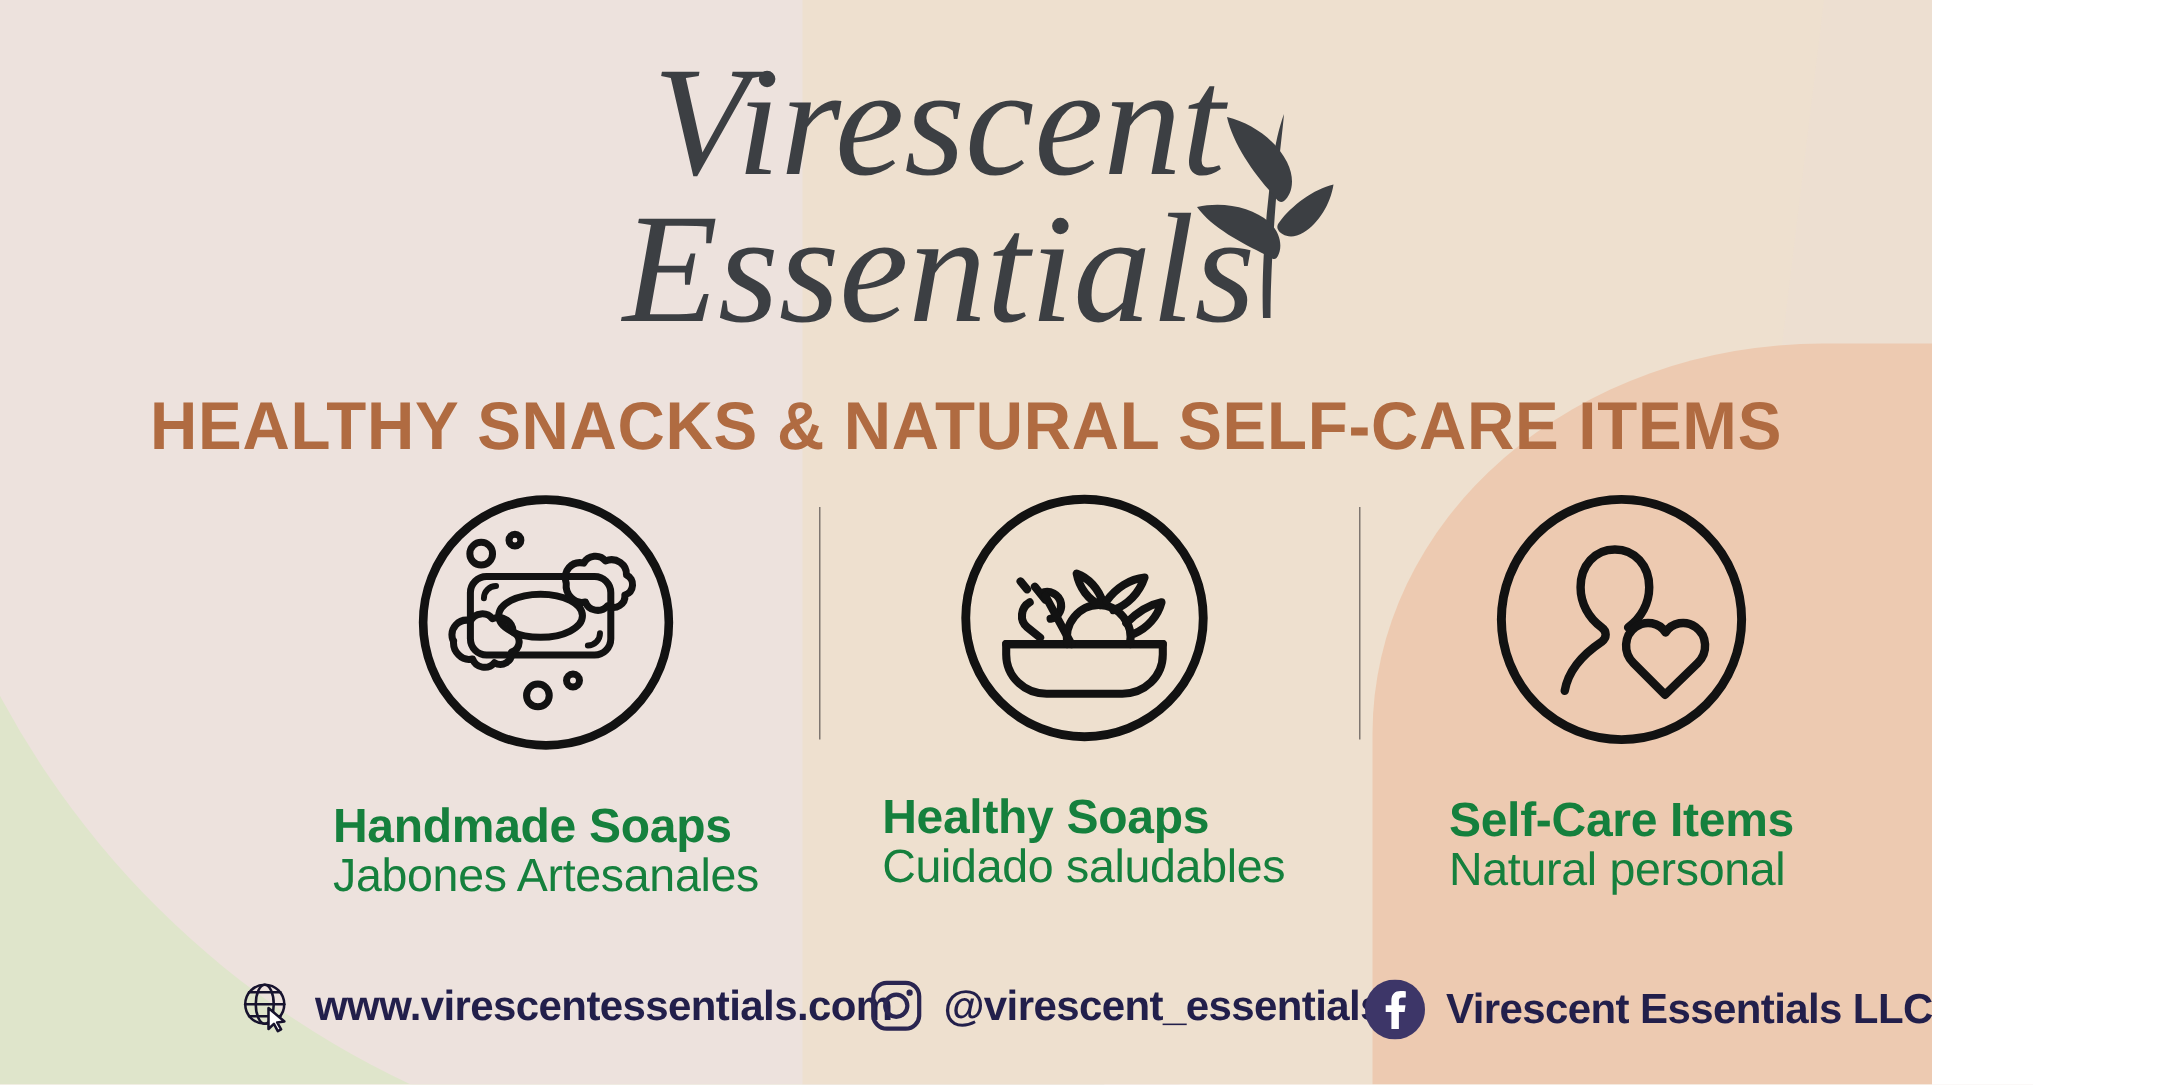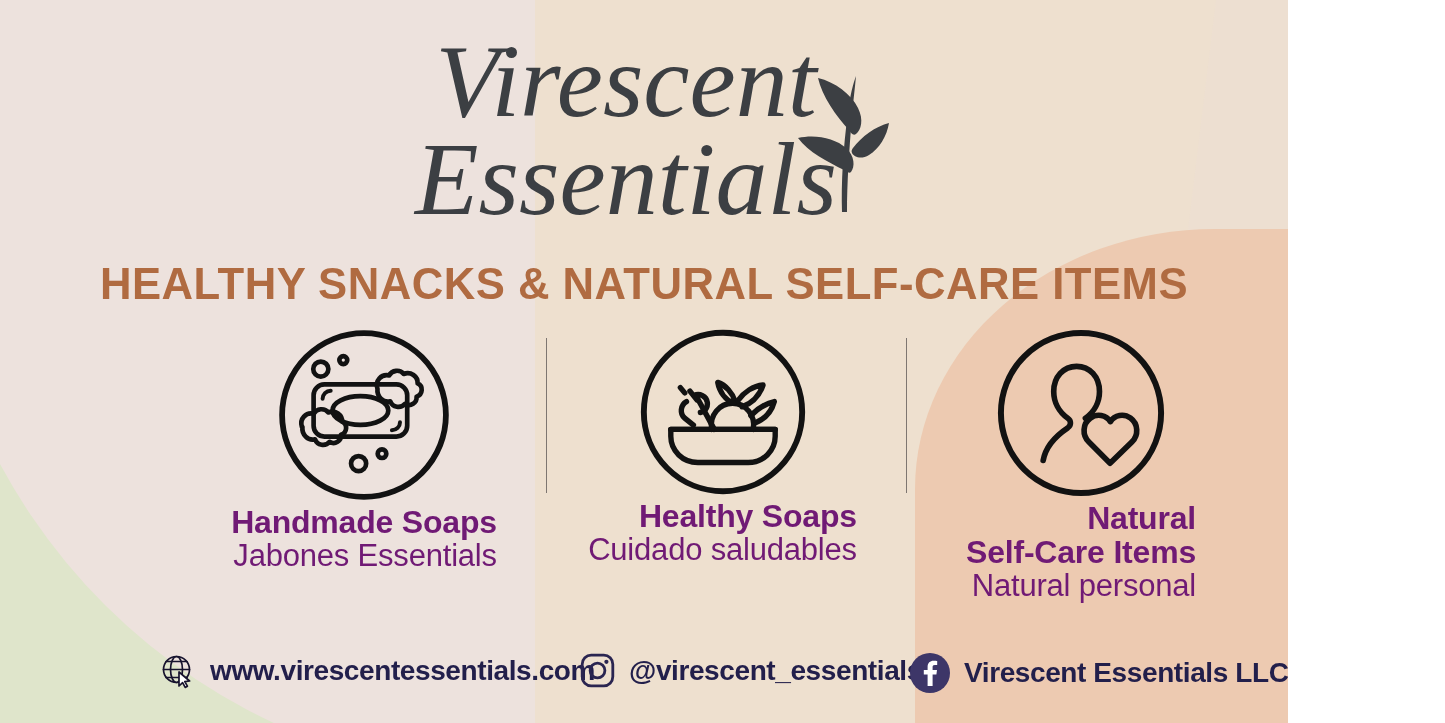--- a/index.html
+++ b/index.html
@@ -114,22 +114,23 @@
     align-items: flex-start;
   }
   .feature {
     width: 358px;
     display: flex;
     flex-direction: column;
     align-items: center;
   }
   .feature-icon { line-height: 0; }
   .feature-label {
-    text-align: right;
-    color: #701a75;
+    margin-top: 28px;
+    text-align: left;
+    color: #15803d;
     line-height: 1.07;
   }
   .feature-label .ln-bold {
     display: block;
     font-weight: 700;
     font-size: 32px;
     letter-spacing: -0.2px;
   }
   .feature-label .ln-reg {
     display: block;
@@ -233,21 +234,21 @@
                      c0.4 3.4 -3.4 5.7 -6.3 3.9 c-2.4 2.8 -6.9 2 -8.1 -1.4
                      c-4 1 -7.5 -2.8 -7 -6.8 Z"></path>
             <circle cx="26" cy="24.5" r="4.2"></circle>
             <circle cx="38.5" cy="19.5" r="2.2"></circle>
             <circle cx="47" cy="77" r="4.2"></circle>
             <circle cx="60" cy="71.5" r="2.4"></circle>
           </svg>
         </div>
         <div class="feature-label">
           <span class="ln-bold">Handmade Soaps</span>
-          <span class="ln-reg">Jabones Essentials</span>
+          <span class="ln-reg">Jabones Artesanales</span>
         </div>
       </div>
 
       <div class="feature">
         <div class="feature-icon">
           <svg width="174" height="174" viewBox="0 0 100 100" fill="none" stroke="#121212" stroke-width="3.1" stroke-linecap="round" stroke-linejoin="round">
             <circle cx="50" cy="50" r="45.5" stroke-width="3.4"></circle>
 
             <path d="M20 60 h60 v4 c0 8.5 -7 15 -15.5 15 h-29 C27 79 20 72.5 20 64 Z"></path>
             <path d="M20 60 h60"></path>
@@ -279,21 +280,20 @@
             <path d="M52.5 53 c5 -3.5 8 -9.2 8 -15.2 C60.5 29.5 55 23.5 47.5 23.5
                      C40 23.5 34.5 29.5 34.5 37.8 c0 6 3 11.7 8 15.2
                      c2 1.4 2 4 0 5.4 c-6 4 -12.5 9.8 -14 18.6"></path>
 
             <path d="M66.5 78.5 L54.5 66.5 c-4 -4 -3.6 -10.4 0.8 -13.6
                      c3.8 -2.8 9 -1.8 11.4 2 c2.4 -3.8 7.6 -4.8 11.4 -2
                      c4.4 3.2 4.8 9.6 0.8 13.6 Z"></path>
           </svg>
         </div>
         <div class="feature-label">
-          <span class="ln-bold">Natural</span>
           <span class="ln-bold">Self-Care Items</span>
           <span class="ln-reg">Natural personal</span>
         </div>
       </div>
 
     </div>
 
     <div class="footer">
 
       <div class="contact c-web">

